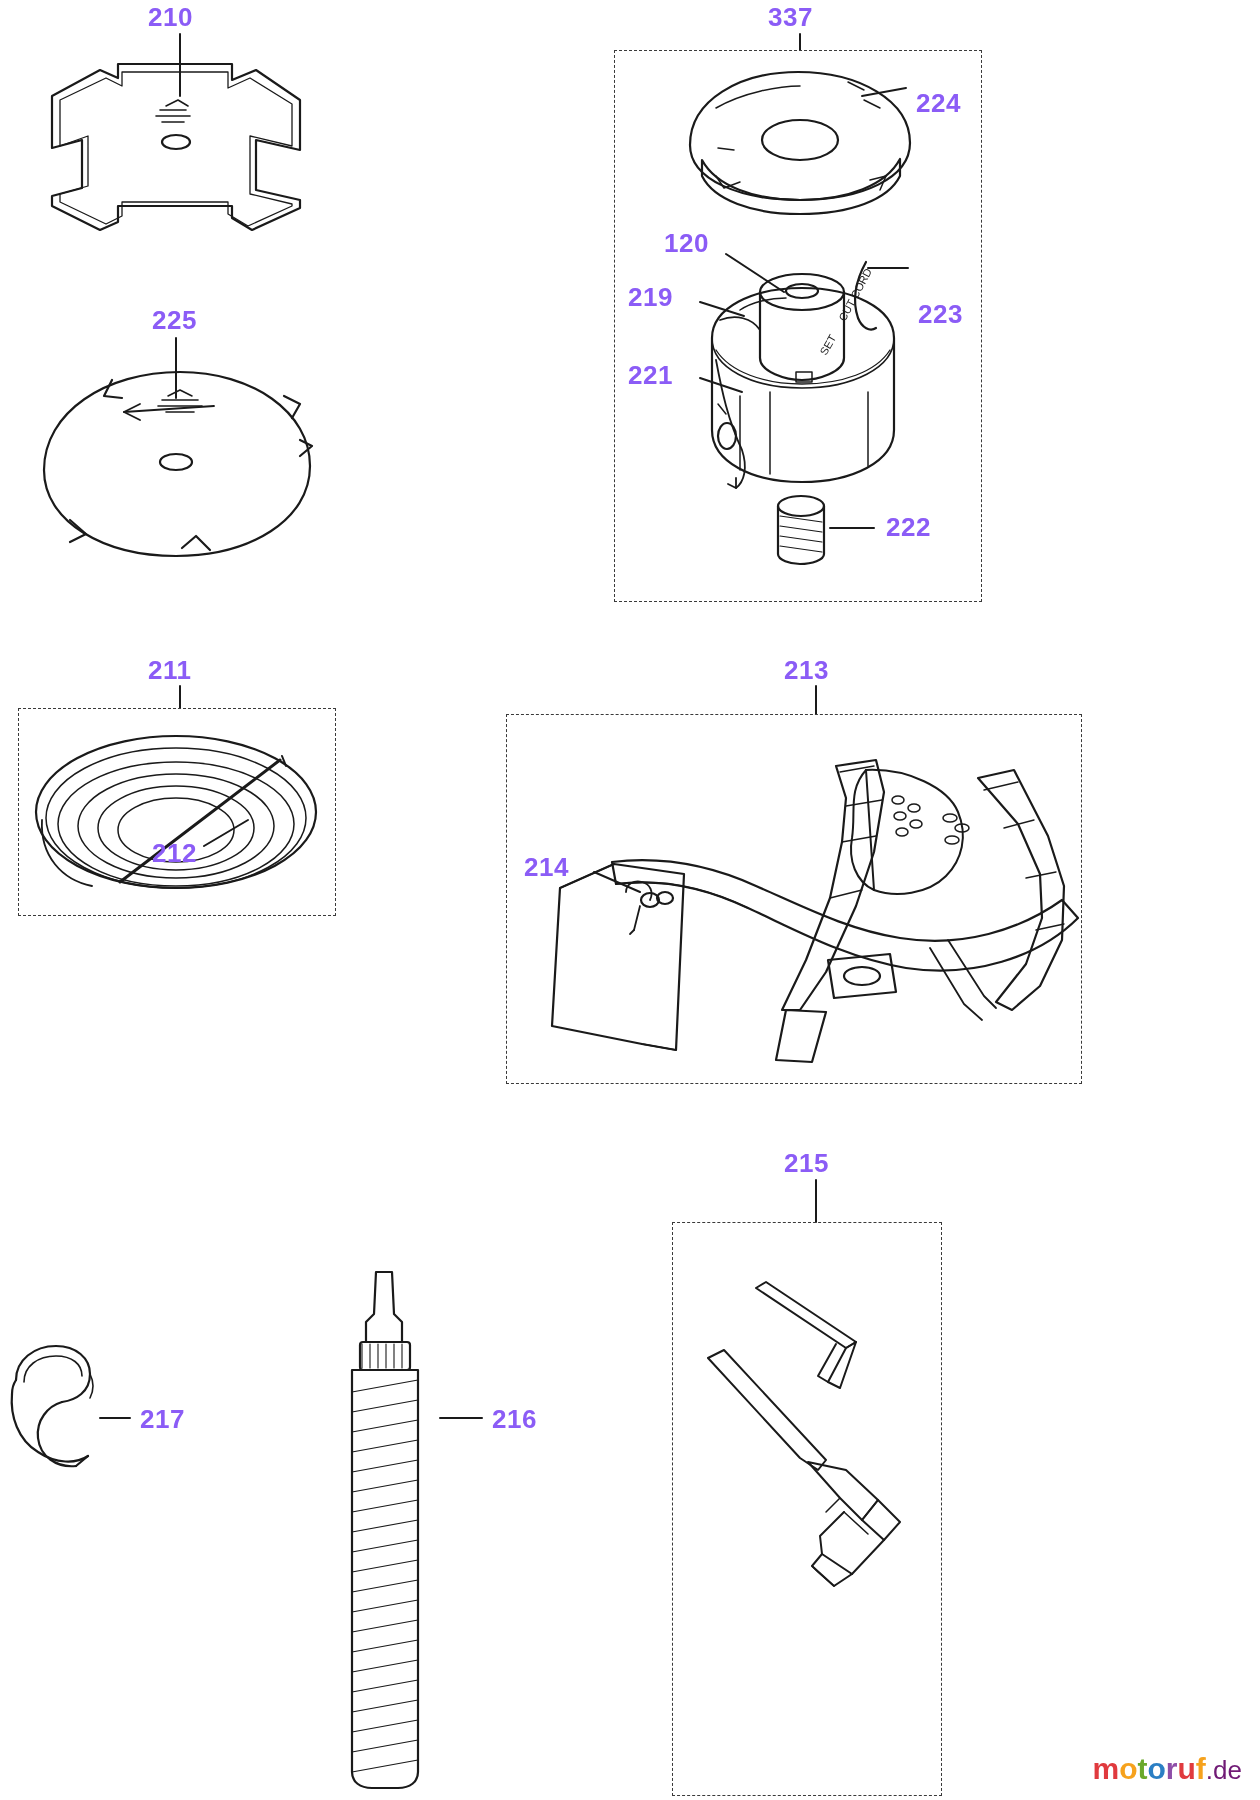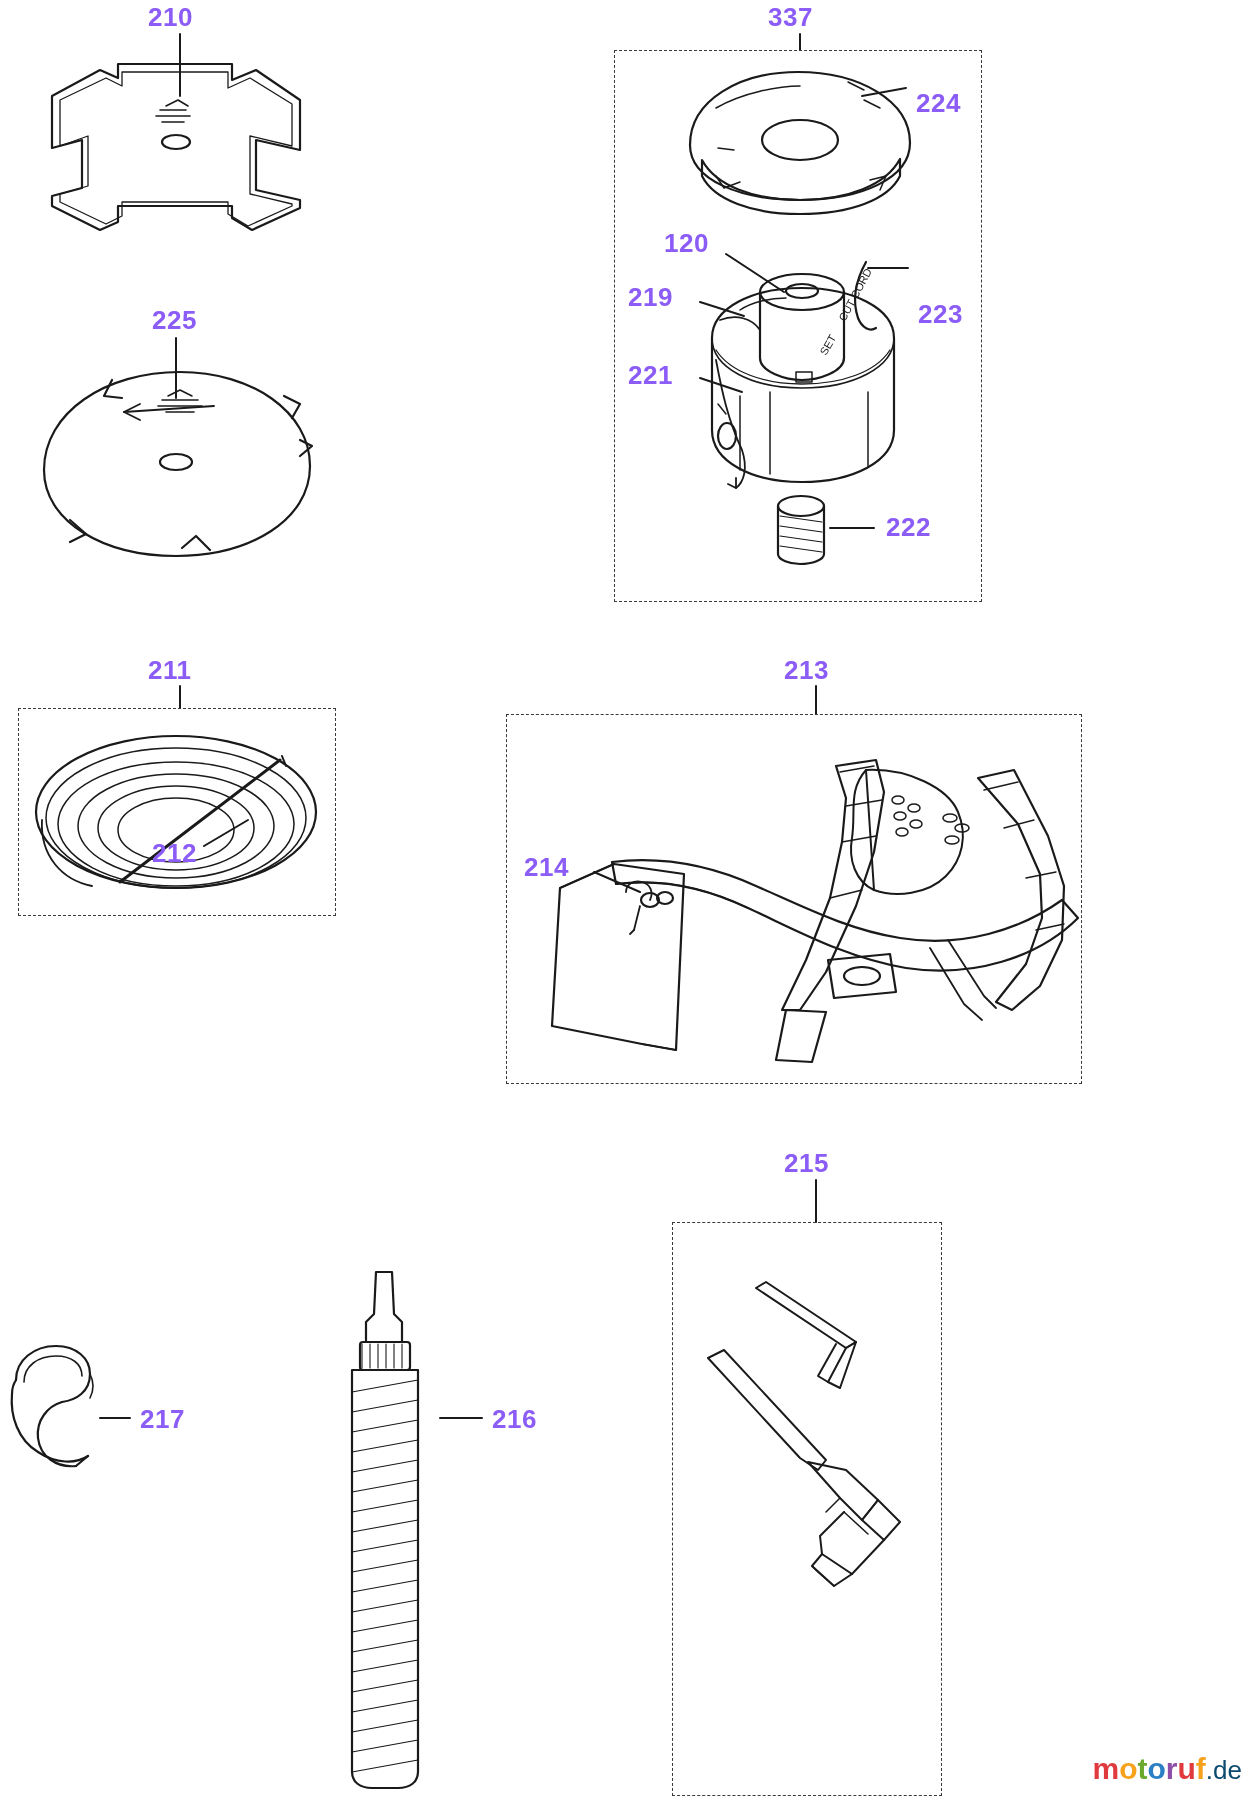--- a/index.html
+++ b/index.html
@@ -50,21 +50,21 @@
     letter-spacing: 0px;
     white-space: nowrap;
   }
   .wm .m { color: #e03a3e; font-weight: bold; }
   .wm .o1 { color: #f6a21d; font-weight: bold; }
   .wm .t { color: #6aa92b; font-weight: bold; }
   .wm .o2 { color: #2b7fc4; font-weight: bold; }
   .wm .r { color: #8e4ea8; font-weight: bold; }
   .wm .u { color: #e03a3e; font-weight: bold; }
   .wm .f { color: #f6a21d; font-weight: bold; }
-  .wm .de { color: #0c4a6e; font-weight: normal; font-size: 26px; }
+  .wm .de { color: #701a75; font-weight: normal; font-size: 26px; }
 </style>
 </head>
 <body>
 
 <div id="sheet">
 
   <svg class="art" viewBox="0 0 1260 1800" xmlns="http://www.w3.org/2000/svg">
     <g fill="none" stroke="#1a1a1a" stroke-width="2.2" stroke-linejoin="round" stroke-linecap="round">
 
       <g>

